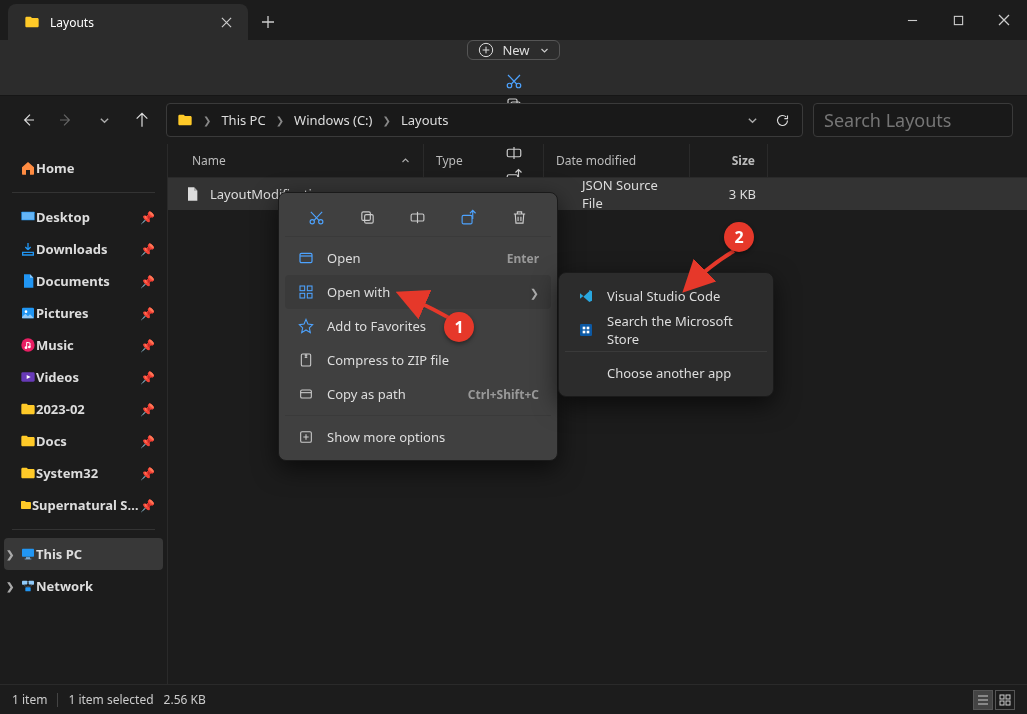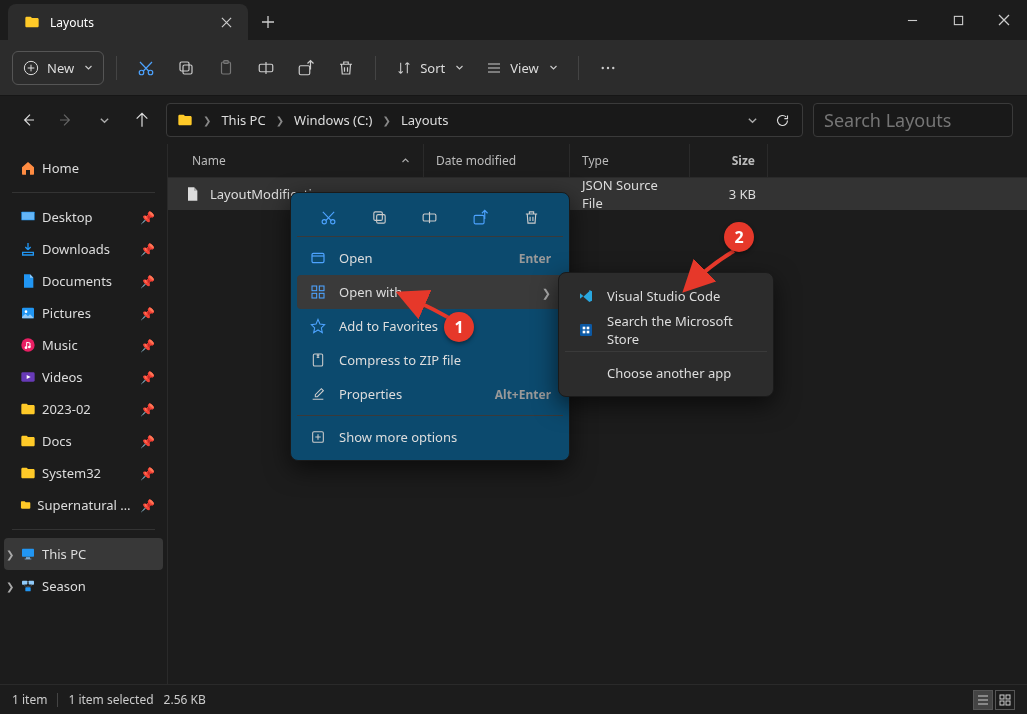--- a/index.html
+++ b/index.html
@@ -10,21 +10,21 @@
   .tab { display: flex; align-items: center; gap: 10px; padding: 0 12px 0 16px; background: #2c2c2c; width: 240px; border-radius: 8px 8px 0 0; margin-top: 4px; margin-left: 8px; }
   .tab-icon { width: 16px; height: 16px; }
   .tab-title { flex: 1; font-size: 12px; }
   .tab-close { width: 20px; height: 20px; display:flex; align-items:center; justify-content:center; color:#ccc; cursor:pointer; }
   .newtab { width: 40px; display:flex; align-items:center; justify-content:center; color:#ccc; cursor:pointer; margin-top:4px; }
   .spacer { flex: 1; }
   .win-controls { display:flex; }
   .win-btn { width: 46px; display:flex; align-items:center; justify-content:center; color:#ccc; cursor:pointer; }
 
   
-  .toolbar { height: 56px; display:flex; align-items:center; padding: 0 12px; gap: 6px; background:#2c2c2c; border-bottom:1px solid #161616; }
+  .toolbar { height: 56px; display:flex; align-items:center; padding: 0 12px; gap: 6px; background:#2c2c2c; border-bottom:1px solid #161616;flex-direction:column; }
   .tbtn { height:34px; min-width:34px; display:flex; align-items:center; justify-content:center; gap:8px; padding:0 8px; color:#ddd; cursor:pointer; border-radius:4px; }
   .tbtn svg { flex-shrink:0; }
   .new-btn { border:1px solid #555; border-radius:6px; padding:0 10px; }
   .vdiv { width:1px; height:24px; background:#444; margin:0 6px; }
   .chev { margin-left:2px; }
 
   
   .navrow { height:48px; display:flex; align-items:center; padding:0 14px; gap:10px; background:#1c1c1c; }
   .navbtn { width:28px; height:28px; display:flex; align-items:center; justify-content:center; color:#ddd; cursor:pointer; }
   .navbtn.disabled { color:#555; }
@@ -33,21 +33,21 @@
   .crumb-sep { color:#888; font-size:10px; padding: 0 2px; }
   .addr-end { margin-left:auto; display:flex; gap:2px; }
   .search { width:200px; height:34px; border:1px solid #3a3a3a; border-radius:4px; display:flex; align-items:center; padding:0 10px; gap:8px; background:#191919; }
   .search input { flex:1; background:transparent; border:none; outline:none; color:#ddd; font-size:18px; }
 
   
   .main { display:flex; height: calc(714px - 40px - 56px - 48px - 30px); }
 
   
   .sidebar { width:168px; padding:8px 4px; border-right:1px solid #2a2a2a; display:flex; flex-direction:column; }
-  .side-item { height:32px; display:flex; align-items:center; padding:0 8px 0 16px; gap:6px; cursor:pointer; border-radius:4px; color:#ddd; font-size:13px; position:relative; }
+  .side-item { height:32px; display:flex; align-items:center; padding:0 8px 0 16px; gap:0; cursor:pointer; border-radius:4px; color:#ddd; font-size:13px; position:relative;font-weight:bold; }
   .side-item.selected { background:#383838; }
   .side-item .pin { margin-left:auto; color:#888; font-size:12px; }
   .side-item .expand { position:absolute; left:2px; color:#aaa; font-size:10px; }
   .side-label { white-space:nowrap; overflow:hidden; text-overflow:ellipsis; }
   .side-sep { height:1px; background:#333; margin:8px; }
 
   
   .content { flex:1; display:flex; flex-direction:column; }
   .cols { height:34px; display:flex; align-items:center; border-bottom:1px solid #2a2a2a; color:#bbb; font-size:12px; }
   .col { padding:0 12px; border-right:1px solid #2a2a2a; height:100%; display:flex; align-items:center; }
@@ -66,21 +66,21 @@
   .cell.size { width:78px; justify-content:flex-end; }
 
   
   .status { position:absolute; bottom:0; left:0; right:0; height:30px; display:flex; align-items:center; padding:0 12px; gap:10px; background:#1c1c1c; border-top:1px solid #2a2a2a; font-size:12px; color:#ccc; }
   .status-sep { width:1px; height:14px; background:#444; }
   .status .view-toggle { margin-left:auto; display:flex; gap:2px; }
   .vtbtn { width:20px; height:20px; border:1px solid #555; display:flex; align-items:center; justify-content:center; cursor:pointer; }
   .vtbtn.active { background:#444; }
 
   
-  .ctx { position:absolute; left:290px; top:192px; width:280px; background:#0c4a6e; border:1px solid #1a1a1a; border-radius:8px; box-shadow:0 8px 24px rgba(0,0,0,.6); padding:6px; z-index:10; }
+  .ctx { position:absolute; left:278px; top:192px; width:280px; background:#404040; border:1px solid #1a1a1a; border-radius:8px; box-shadow:0 8px 24px rgba(0,0,0,.6); padding:6px; z-index:10; }
   .ctx-quick { height:38px; display:flex; align-items:center; justify-content:space-around; border-bottom:1px solid #3a3a3a; margin-bottom:4px; padding:0 6px; }
   .qbtn { width:30px; height:30px; display:flex; align-items:center; justify-content:center; color:#ccc; cursor:pointer; border-radius:4px; }
   .ctx-item { height:34px; display:flex; align-items:center; padding:0 12px; gap:12px; cursor:pointer; border-radius:4px; color:#ddd; font-size:13px; }
   .ctx-item.hover { background:#3a3a3a; }
   .ctx-item .shortcut { margin-left:auto; color:#999; font-size:12px;font-weight:bold; }
   .ctx-item .submenu-ind { margin-left:auto; color:#aaa; font-size:11px; }
   .ctx-sep { height:1px; background:#3a3a3a; margin:4px 0; }
   .ctx-icon { width:18px; display:flex; justify-content:center; color:#ccc; flex-shrink:0; }
 
   
@@ -372,39 +372,39 @@
       <span class="side-label">This PC</span>
     </div>
     <div class="side-item">
       <span class="expand">❯</span>
       <svg width="16" height="16" viewBox="0 0 24 24">
           <rect x="3" y="4" width="8" height="6" rx="1" fill="#90caf9"></rect>
           <rect x="13" y="4" width="8" height="6" rx="1" fill="#90caf9"></rect>
           <rect x="8" y="14" width="8" height="6" rx="1" fill="#2196f3"></rect>
           <path d="M7 10v2h10v-2M12 12v2" stroke="#666" stroke-width="1"></path>
         </svg>
-      <span class="side-label">Season</span>
+      <span class="side-label">Network</span>
     </div>
   </div>
 
   <div class="content">
     <div class="cols">
       <div class="col name">
         <span>Name</span>
         <span class="sort-ind">
             <svg width="9" height="9" viewBox="0 0 12 12">
               <path d="M2 8l4-4 4 4" stroke="#aaa" stroke-width="1.5" fill="none"></path>
             </svg>
           </span>
       </div>
+      <div class="col type">
+          <span>Type</span>
+        </div>
       <div class="col date">
           <span>Date modified</span>
-        </div>
-      <div class="col type">
-          <span>Type</span>
         </div>
       <div class="col size">
           <span>Size</span>
         </div>
     </div>
     <div class="rows">
       <div class="row selected">
         <div class="cell name">
           <svg width="16" height="16" viewBox="0 0 24 24">
               <path d="M6 2h9l5 5v15H6z" fill="#ddd"></path>
@@ -516,25 +516,26 @@
         <svg width="16" height="16" viewBox="0 0 24 24" fill="none" stroke="#ccc" stroke-width="1.6">
           <rect x="5" y="3" width="14" height="18" rx="2"></rect>
           <path d="M12 3v6M10 5h4M10 8h4"></path>
         </svg>
       </span>
     <span>Compress to ZIP file</span>
   </div>
   <div class="ctx-item">
     <span class="ctx-icon">
         <svg width="16" height="16" viewBox="0 0 24 24" fill="none" stroke="#ccc" stroke-width="1.6">
-          <path d="M20 7l-3-3-9 9v3h3zM4 20h16"></path>
-        </svg>
-      </span>
-    <span>Properties</span>
-    <span class="shortcut">Alt+Enter</span>
+          <rect x="4" y="6" width="16" height="12" rx="2"></rect>
+          <path d="M4 10h16"></path>
+        </svg>
+      </span>
+    <span>Copy as path</span>
+    <span class="shortcut">Ctrl+Shift+C</span>
   </div>
   <div class="ctx-sep"></div>
   <div class="ctx-item">
     <span class="ctx-icon">
         <svg width="16" height="16" viewBox="0 0 24 24" fill="none" stroke="#ccc" stroke-width="1.6">
           <rect x="4" y="4" width="16" height="16" rx="2"></rect>
           <path d="M12 8v8M8 12h8"></path>
         </svg>
       </span>
     <span>Show more options</span>

